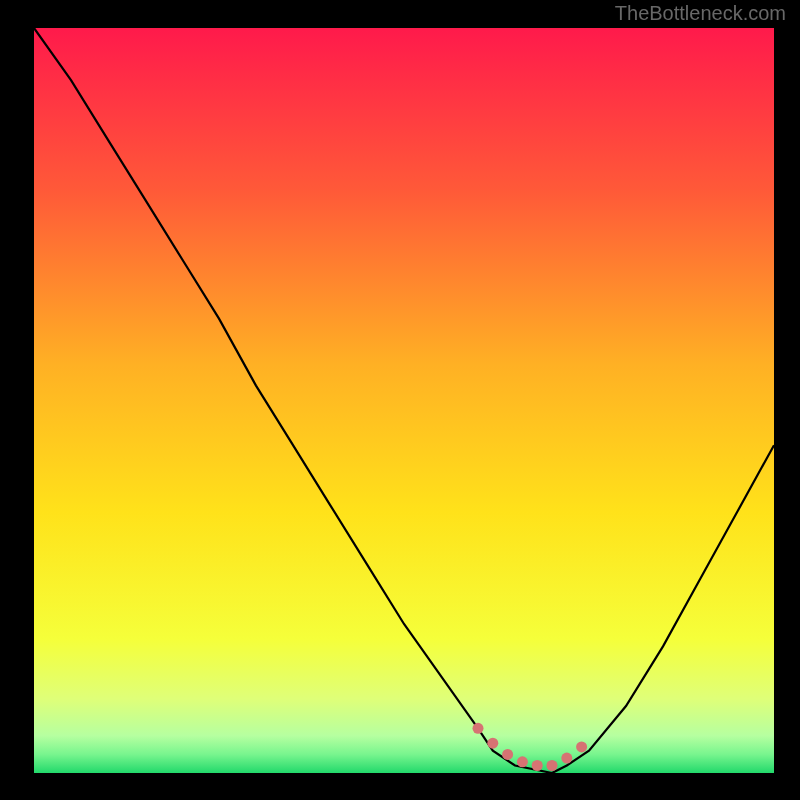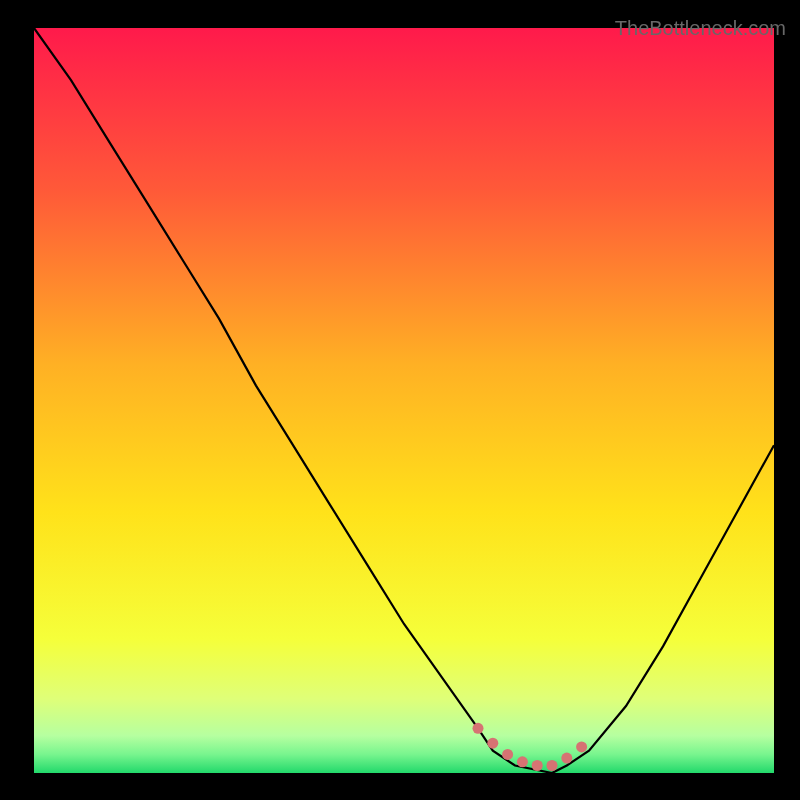--- a/index.html
+++ b/index.html
@@ -1,20 +1,20 @@
 <!DOCTYPE html>
 <html><head>
 <meta charset="utf-8">
 <style>
   * { margin: 0; padding: 0; box-sizing: border-box; }
   html, body { width: 800px; height: 800px; background: #000; overflow: hidden; font-family: Arial, sans-serif; }
   .container { position: relative; width: 800px; height: 800px; background: #000; }
   .watermark {
     position: absolute;
-    top: 17px;
+    top: 2px;
     right: 14px;
     color: #686868;
     font-size: 20px;
     font-weight: 500;
     z-index: 10;
   }
   .plot-area {
     position: absolute;
     left: 34px;
     top: 28px;

